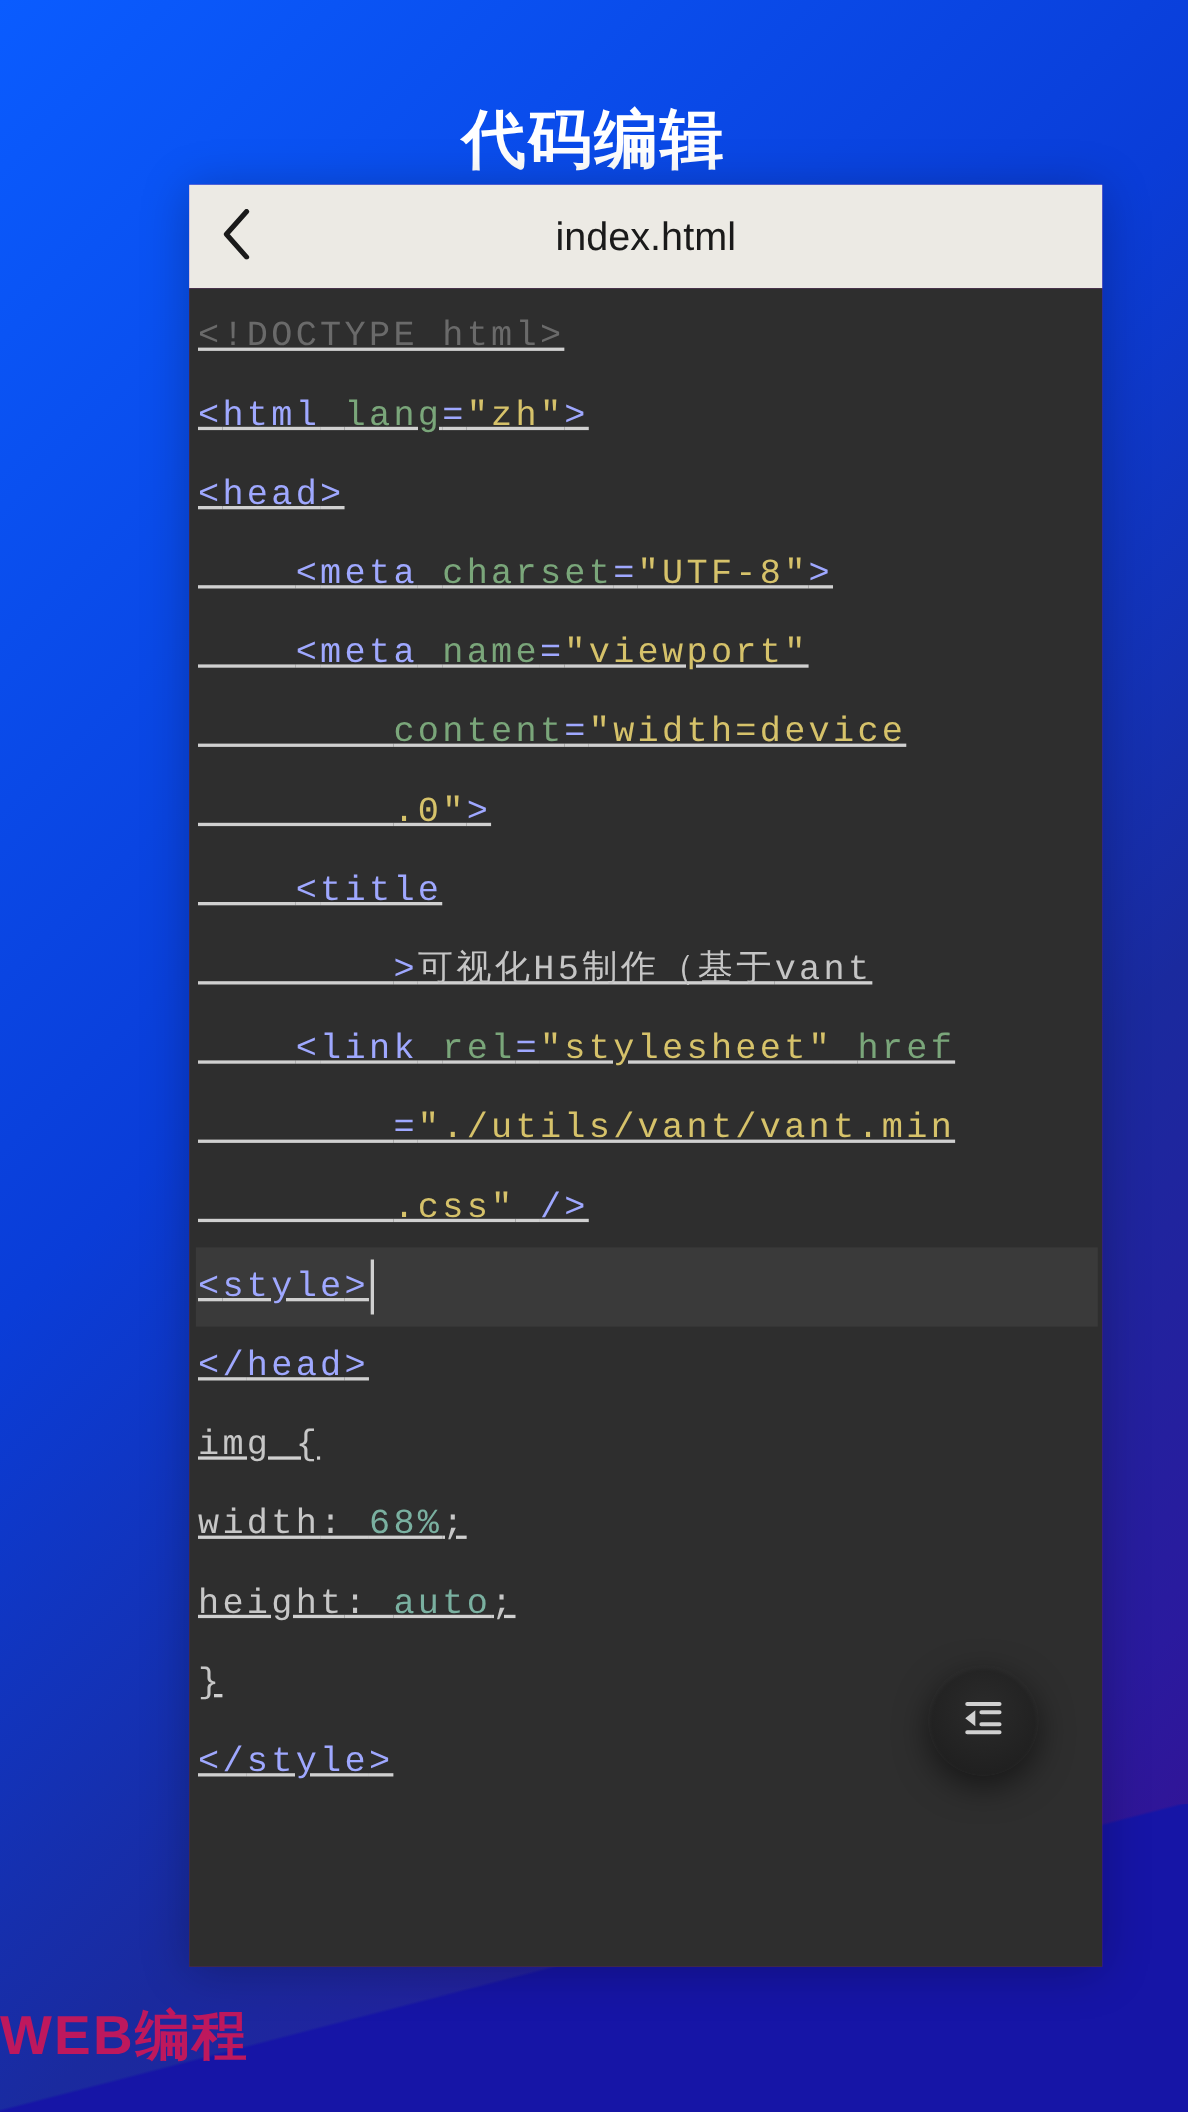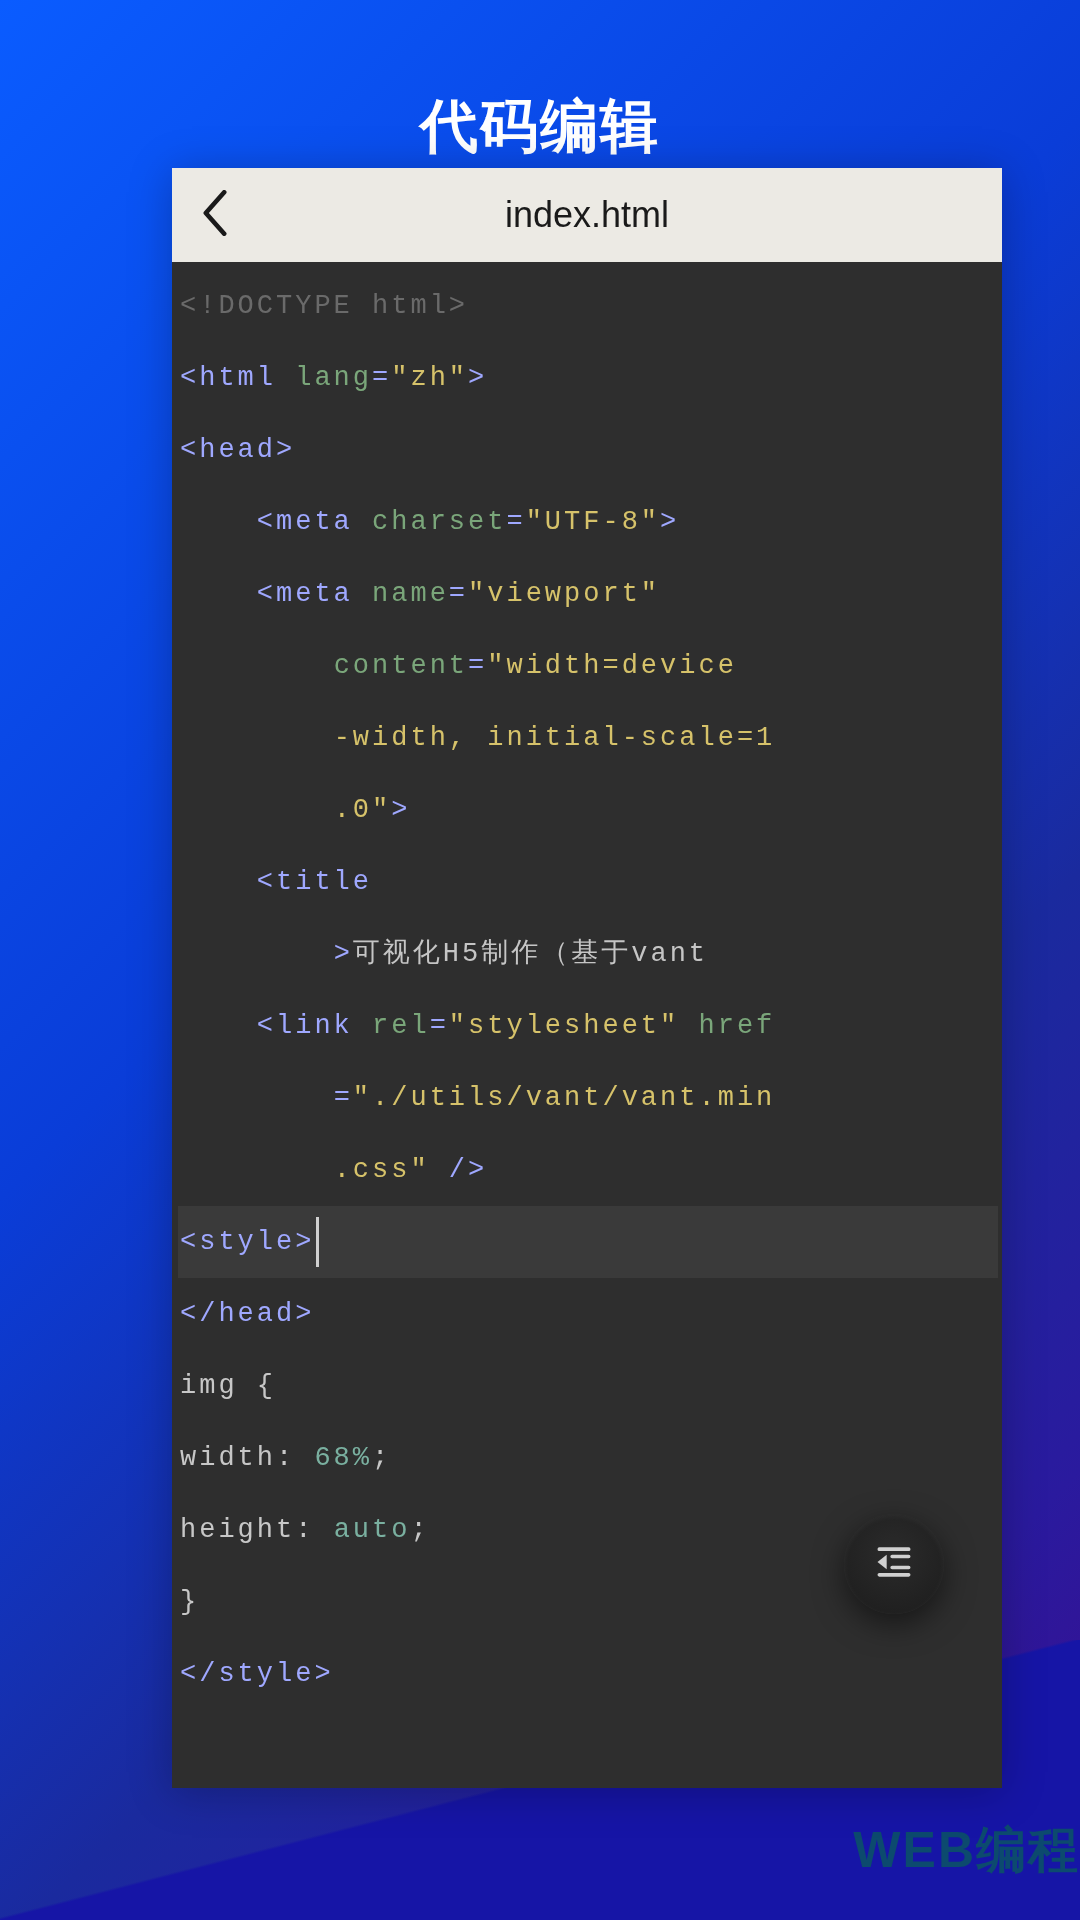--- a/index.html
+++ b/index.html
@@ -17,22 +17,22 @@
   font-size: 58px;
   font-weight: 700;
   padding-top: 48px;
   letter-spacing: 2px;
   margin-top: 40px;
 }
 .page-footer {
   position: absolute;
   bottom: 36px;
   left: 0; right: 0;
-  text-align: right;
-  color: #0c4a6e;
+  text-align: left;
+  color: #be185d;
   font-size: 50px;
   font-weight: 700;
   letter-spacing: 2px;
 }
 .diagonal {
   position: absolute;
   bottom: 0; left: 0; right: 0;
   height: 280px;
   background: linear-gradient(to bottom right, transparent 49.5%, #1615a6 50%);
   z-index: 0;
@@ -70,26 +70,27 @@
   font-size: 36px;
   color: #1a1a1a;
   font-weight: 400;
   pointer-events: none;
 }
 .code-area {
   flex: 1;
   background: #2e2e2e;
   padding: 8px 4px 0 6px;
   font-family: "Menlo", "Consolas", "Courier New", monospace;
-  font-size: 27px;
+  font-size: 32px;
   line-height: 72px;
   letter-spacing: 3px;
   color: #d0d0d0;
   overflow: hidden;
   position: relative;
+  text-decoration: underline;
 }
 .code-line { white-space: pre; padding-left: 2px; }
 .hl-active { background: #3a3a3a; }
 .c-dim   { color: #6a6a6a; }
 .c-tag   { color: #9fa8ff; }
 .c-punc  { color: #9fa8ff; }
 .c-attr  { color: #7aa67a; }
 .c-val   { color: #d6c26a; }
 .c-plain { color: #c7c7c7; }
 .c-text  { color: #c5c5c5; }
@@ -130,21 +131,20 @@
     </div>
     <div class="file-name">index.html</div>
   </div>
   <div class="code-area" id="code-area">
       <div class="code-line"><span class="c-dim">&lt;!DOCTYPE html&gt;</span></div>
       <div class="code-line"><span class="c-punc">&lt;</span><span class="c-tag">html</span> <span class="c-attr">lang</span><span class="c-punc">=</span><span class="c-val">"zh"</span><span class="c-punc">&gt;</span></div>
       <div class="code-line"><span class="c-punc">&lt;</span><span class="c-tag">head</span><span class="c-punc">&gt;</span></div>
       <div class="code-line">    <span class="c-punc">&lt;</span><span class="c-tag">meta</span> <span class="c-attr">charset</span><span class="c-punc">=</span><span class="c-val">"UTF-8"</span><span class="c-punc">&gt;</span></div>
       <div class="code-line">    <span class="c-punc">&lt;</span><span class="c-tag">meta</span> <span class="c-attr">name</span><span class="c-punc">=</span><span class="c-val">"viewport"</span></div>
       <div class="code-line">        <span class="c-attr">content</span><span class="c-punc">=</span><span class="c-val">"width=device</span></div>
-      <div class="code-line">        <span class="c-val">-width, initial-scale=1</span></div>
       <div class="code-line">        <span class="c-val">.0"</span><span class="c-punc">&gt;</span></div>
       <div class="code-line">    <span class="c-punc">&lt;</span><span class="c-tag">title</span></div>
       <div class="code-line">        <span class="c-punc">&gt;</span><span class="c-text">可视化H5制作（基于</span><span class="c-text">vant</span></div>
       <div class="code-line">    <span class="c-punc">&lt;</span><span class="c-tag">link</span> <span class="c-attr">rel</span><span class="c-punc">=</span><span class="c-val">"stylesheet"</span> <span class="c-attr">href</span></div>
       <div class="code-line">        <span class="c-punc">=</span><span class="c-val">"./utils/vant/vant.min</span></div>
       <div class="code-line">        <span class="c-val">.css"</span> <span class="c-punc">/&gt;</span></div>
       <div class="code-line hl-active"><span class="c-punc">&lt;</span><span class="c-tag">style</span><span class="c-punc">&gt;</span><span class="cursor-bar"></span></div>
       <div class="code-line"><span class="c-punc">&lt;/</span><span class="c-tag">head</span><span class="c-punc">&gt;</span></div>
       <div class="code-line"><span class="c-plain">img {</span></div>
       <div class="code-line"><span class="c-plain">width</span><span class="c-plain">: </span><span class="c-kw">68%</span><span class="c-plain">;</span></div>

